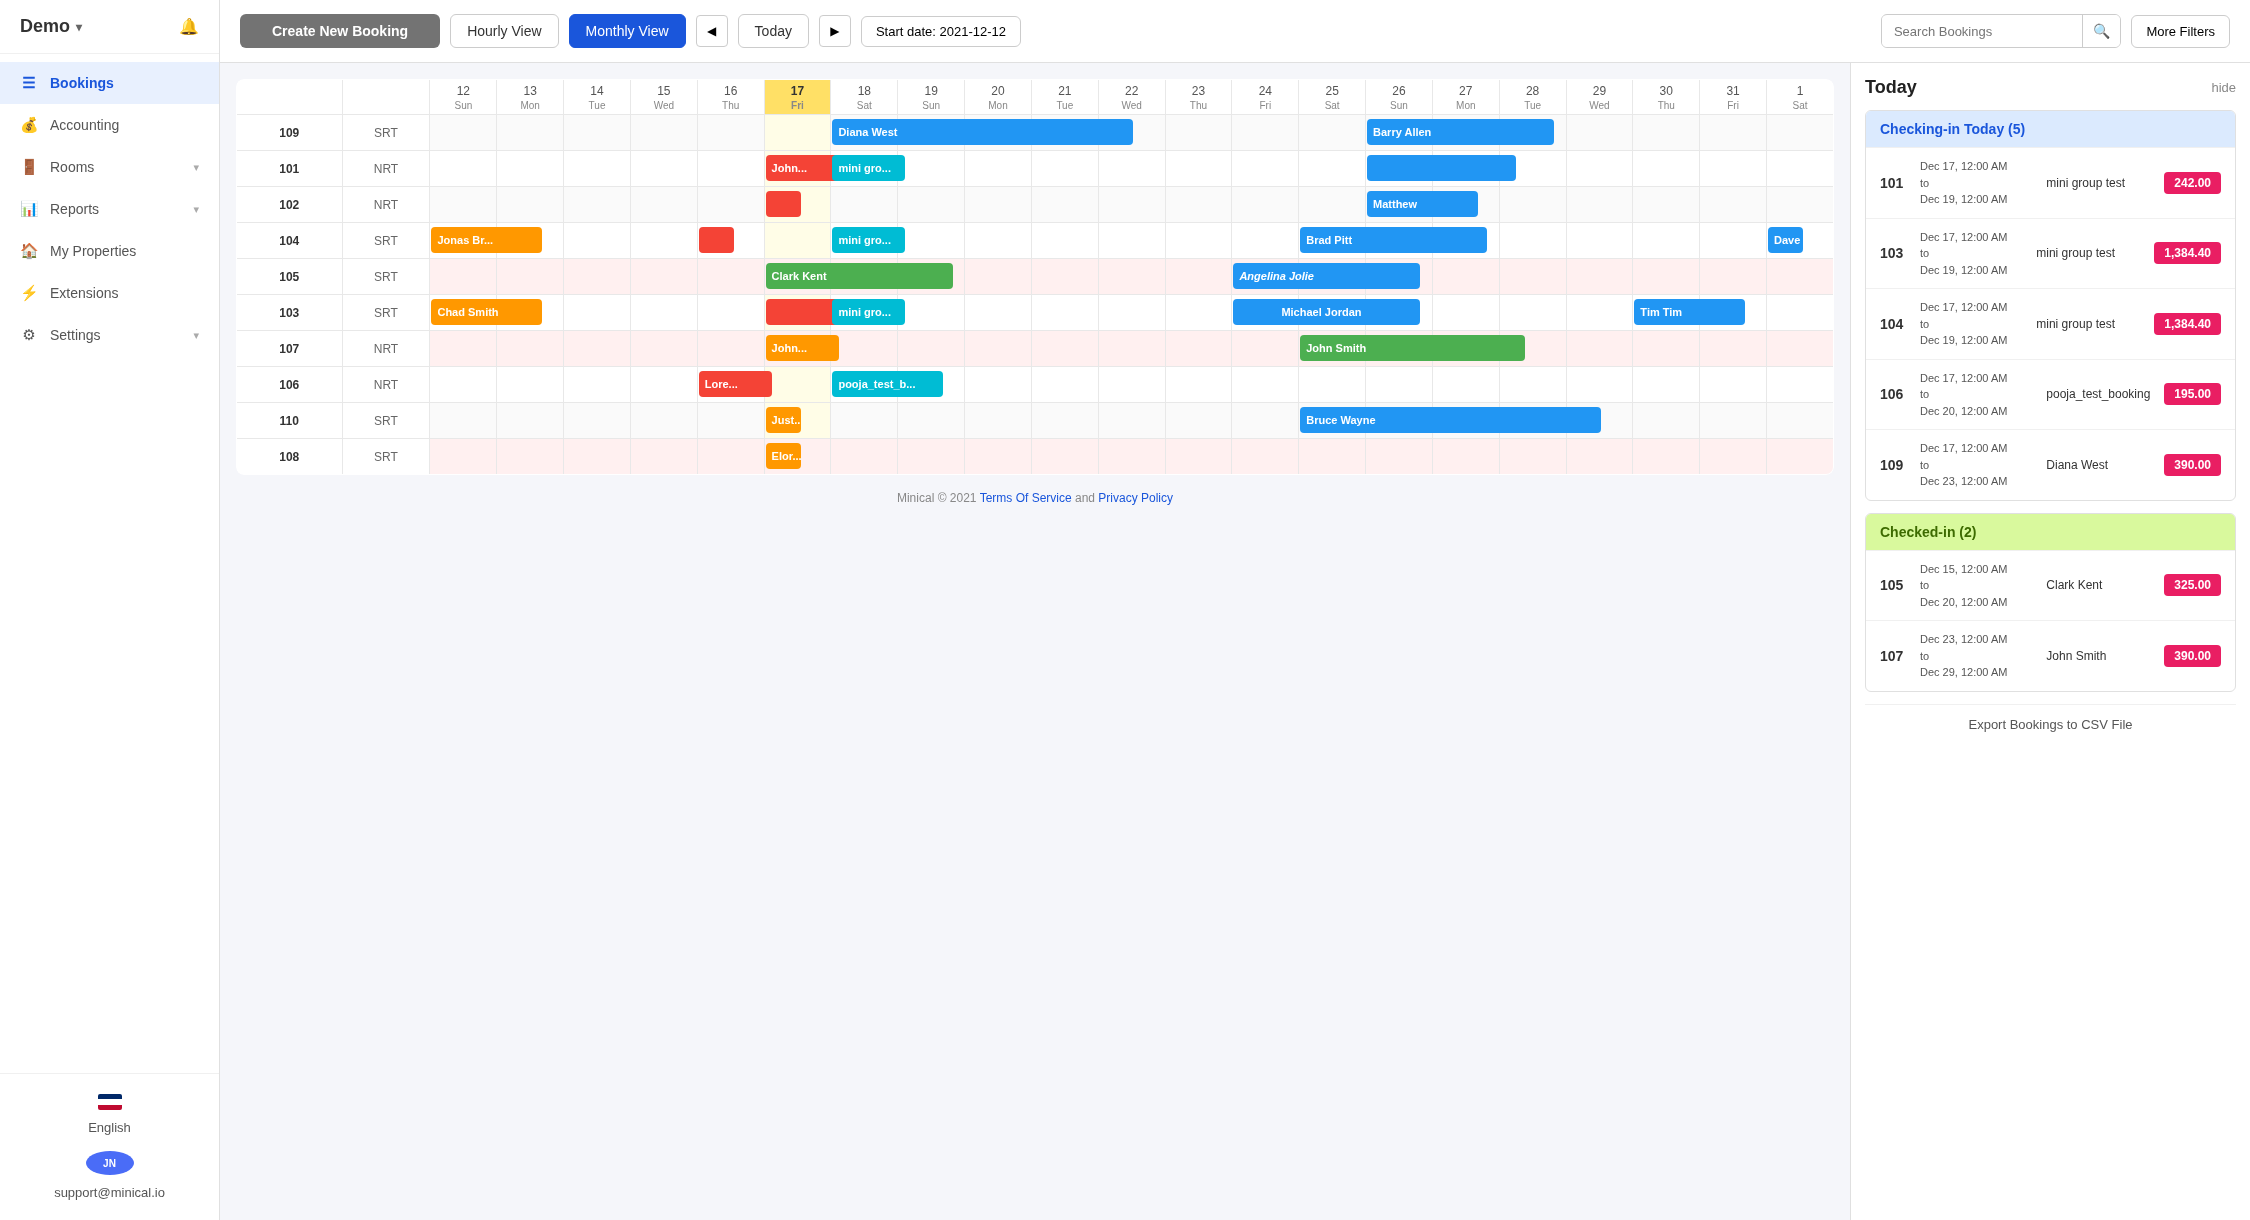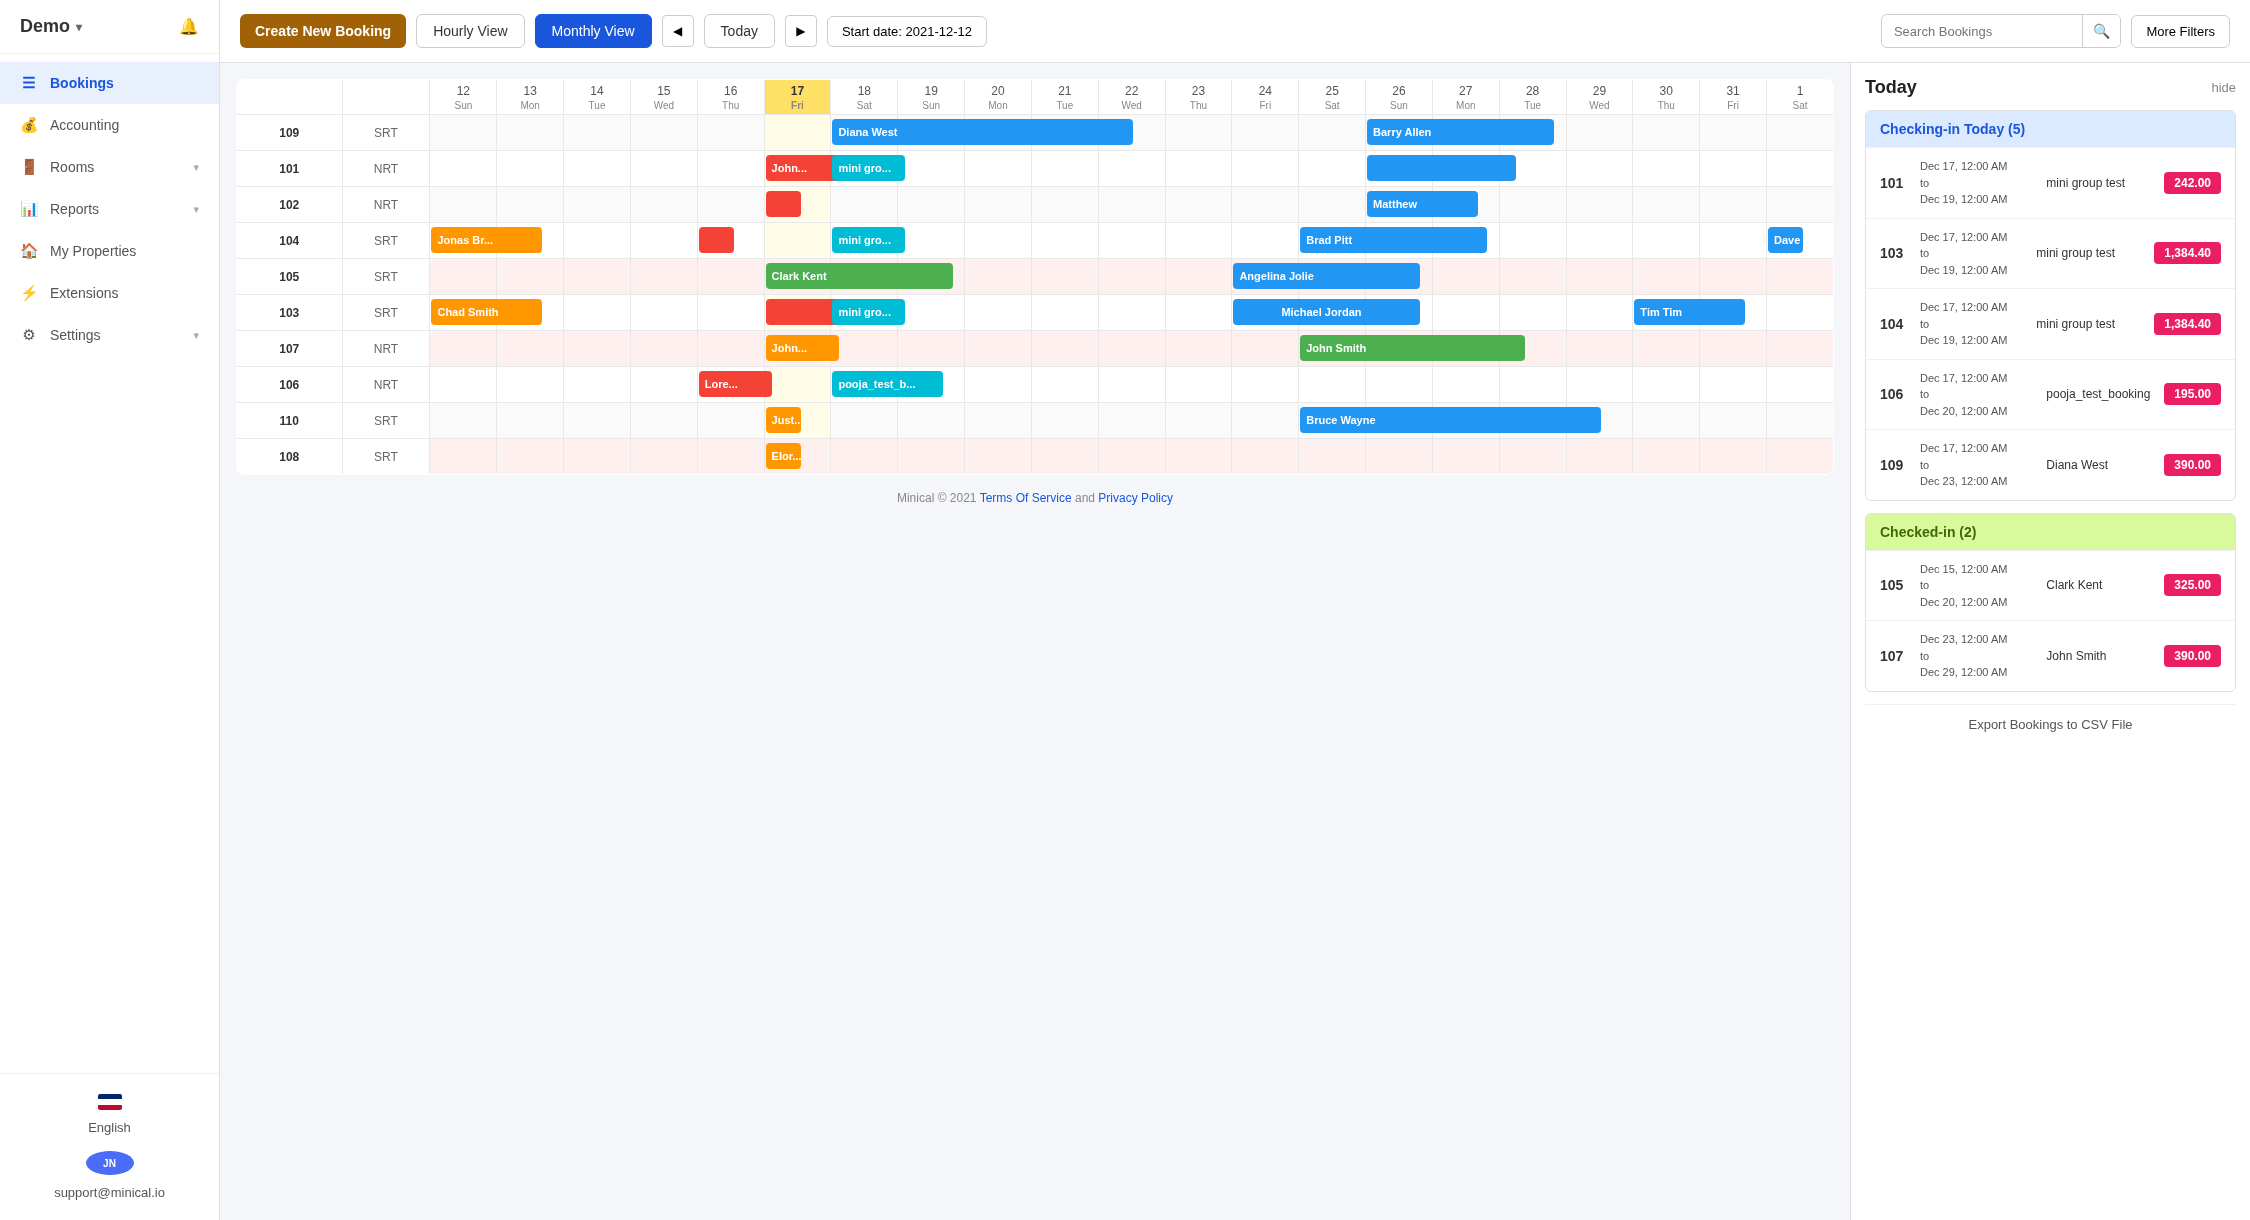--- a/index.html
+++ b/index.html
@@ -57,24 +57,24 @@
     
     #toolbar {
       display: flex;
       align-items: center;
       gap: 10px;
       padding: 14px 20px;
       background: #fff;
       border-bottom: 1px solid #e0e0e0;
     }
     .btn-primary {
-      background: #a16207;
+      background: #737373;
       color: white;
       border: none;
-      padding: 9px 15px;
+      padding: 9px 32px;
       border-radius: 6px;
       font-size: 14px;
       font-weight: 600;
       cursor: pointer;
     }
     .btn-secondary {
       background: white;
       color: #333;
       border: 1px solid #ccc;
       padding: 8px 16px;
@@ -574,21 +574,21 @@
                 <td class="cal-cell today-col pink" style="position: relative;">
                   <div class="booking-bar green" style="left: 1px; width: 187px;">Clark Kent</div>
                 </td>
                 <td class="cal-cell pink" style="position: relative;"></td>
                 <td class="cal-cell pink" style="position: relative;"></td>
                 <td class="cal-cell pink" style="position: relative;"></td>
                 <td class="cal-cell pink" style="position: relative;"></td>
                 <td class="cal-cell pink" style="position: relative;"></td>
                 <td class="cal-cell pink" style="position: relative;"></td>
                 <td class="cal-cell pink" style="position: relative;">
-                  <div class="booking-bar blue" style="left: 1px; width: 187px;">Angelina Jolie</div>
+                  <div class="booking-bar blue" style="left: 1px; width: 187px; font-style: italic;">Angelina Jolie</div>
                 </td>
                 <td class="cal-cell pink" style="position: relative;"></td>
                 <td class="cal-cell pink" style="position: relative;"></td>
                 <td class="cal-cell pink" style="position: relative;"></td>
                 <td class="cal-cell pink" style="position: relative;"></td>
                 <td class="cal-cell pink" style="position: relative;"></td>
                 <td class="cal-cell pink" style="position: relative;"></td>
                 <td class="cal-cell pink" style="position: relative;"></td>
                 <td class="cal-cell pink" style="position: relative;"></td>
               </tr>

